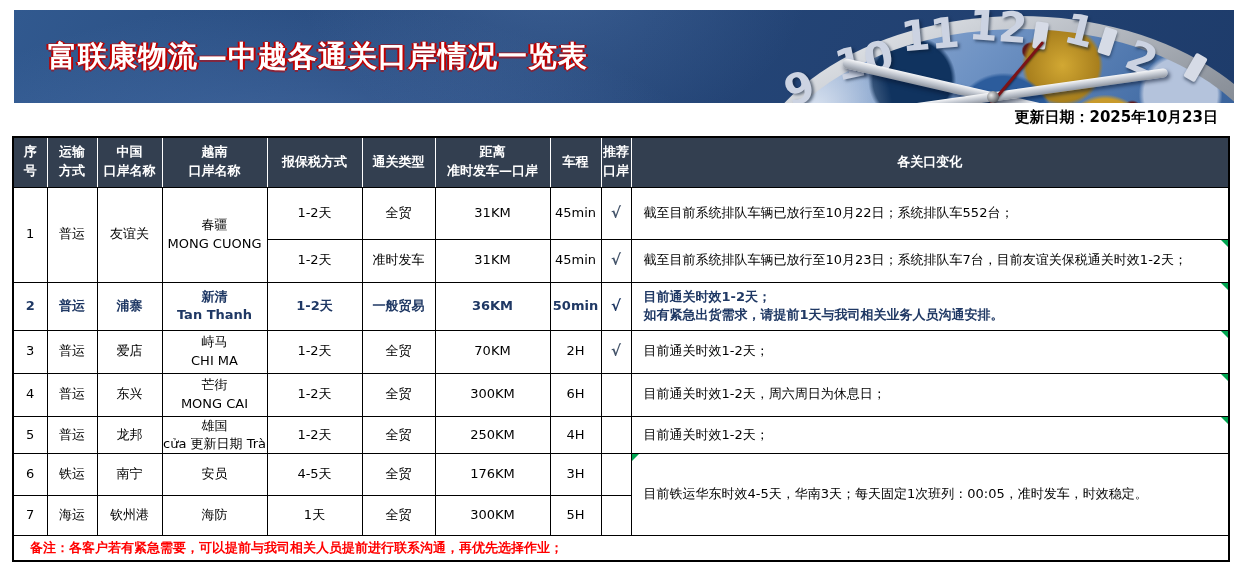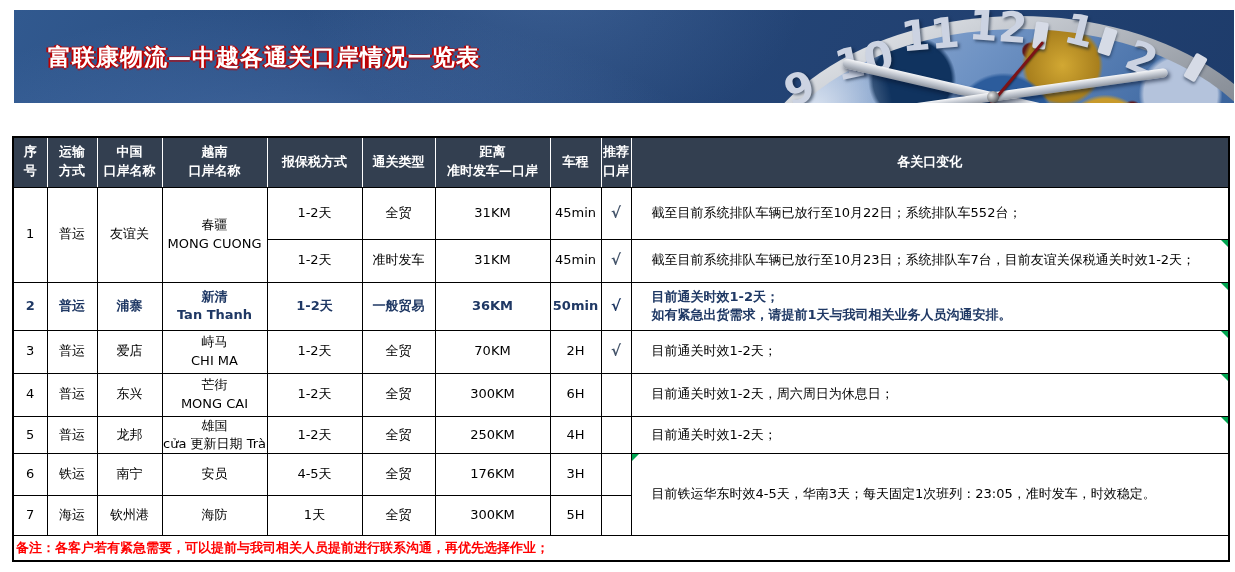--- a/index.html
+++ b/index.html
@@ -7,21 +7,21 @@
   .page { position:relative; width:1235px; height:572px; background:#fff; overflow:hidden; }
 
   
   .banner { position:absolute; left:14px; top:10px; right:1px; height:93px;
     background:linear-gradient(115deg,#31598f 0%,#27497c 35%,#1e3c6b 100%); overflow:hidden; }
   .banner::before { content:""; position:absolute; left:-120px; bottom:-150px; width:900px; height:260px;
     background:radial-gradient(ellipse at 45% 100%, rgba(130,165,215,.50) 0%, rgba(90,130,190,.25) 45%, transparent 68%); }
   .banner::after { content:""; position:absolute; left:260px; top:-40px; width:560px; height:200px;
     background:radial-gradient(ellipse at 50% 0%, rgba(110,150,205,.28) 0%, transparent 65%); }
   .banner-title { position:absolute; left:34px; top:50%; transform:translateY(-50%);
-    font-size:23px; font-weight:bold; color:#ffffff; letter-spacing:1px; z-index:5;
+    font-size:29px; font-weight:bold; color:#ffffff; letter-spacing:1px; z-index:5;
     text-shadow:-2px 0 0 #c00000, 2px 0 0 #c00000, 0 2px 0 rgba(192,0,0,.55), 0 -1px 0 rgba(192,0,0,.55);text-align:center; }
 
   
   .clock { position:absolute; right:0; top:0; width:505px; height:93px; overflow:hidden; }
   .clock-rim { position:absolute; left:8px; top:6px; width:565px; height:390px; border-radius:50%;
     background:linear-gradient(155deg,#fdfdfd 0%,#cfd3d9 18%,#8d939c 45%,#5c6169 75%); }
   .clock-face { position:absolute; left:22px; top:19px; width:537px; height:364px; border-radius:50%;
     background:
       radial-gradient(circle at 12% 22%, rgba(225,232,243,.9) 0%, rgba(225,232,243,0) 14%),
       radial-gradient(circle at 30% 14%, #10335f 0%, #10335f 8%, rgba(16,51,95,0) 9%),
@@ -49,34 +49,34 @@
   
   .update-date { position:absolute; top:108px; right:17px; font-size:15px; font-weight:bold; color:#000; }
 
   
   .tbl-wrap { position:absolute; left:12px; top:136px; width:1216px; }
   table { border-collapse:collapse; table-layout:fixed; width:1216px; border:2px solid #000; }
   th { background:#333F50; color:#fff; font-size:13px; font-weight:bold;
        border:1px solid #fff; border-bottom:1px solid #000; text-align:center; line-height:1.45; }
   td { border:1px solid #000; font-size:13px; color:#000; text-align:center; vertical-align:middle;
        line-height:1.4; overflow:hidden; }
-  td.note { text-align:left; padding:2px 20px; position:relative; }
+  td.note { text-align:left; padding:2px 12px; position:relative; }
   tr.hrow  { height:50px; }
   tr.r1a { height:52px; } tr.r1b { height:43px; }
   tr.r2  { height:48px; } tr.r3  { height:43px; }
   tr.r4  { height:43px; } tr.r5  { height:36px; }
   tr.r6  { height:42px; } tr.r7  { height:40px; }
   tr.frow { height:26px; }
   .navy, .navy td { color:#1F3864; font-weight:bold; }
   .check { color:#44546A; font-size:15px; font-weight:bold; }
   .mark-tr { position:absolute; top:0; right:0; width:0; height:0;
     border-top:7px solid #00A550; border-left:7px solid transparent; }
   .mark-tl { position:absolute; top:0; left:0; width:0; height:0;
     border-top:7px solid #00A550; border-right:7px solid transparent; }
-  .foot-note { color:#FF0000; font-weight:bold; text-align:left; padding-left:2px; font-size:13px; }
+  .foot-note { color:#FF0000; font-weight:bold; text-align:left; padding-left:16px; font-size:13px; }
   .two-line span { display:block; }
 </style>
 </head>
 <body>
 
 <div class="page">
 
   <div class="banner">
     <div class="banner-title">富联康物流—中越各通关口岸情况一览表</div>
     <div class="clock">
@@ -91,20 +91,21 @@
       <span class="clock-tick" style="left:305px; top:12px; transform:rotate(9deg);"></span>
       <span class="clock-tick" style="left:372px; top:18px; transform:rotate(18deg);"></span>
       <span class="clock-tick" style="left:460px; top:44px; transform:rotate(30deg);"></span>
       <div class="hand hand-a"></div>
       <div class="hand hand-b"></div>
       <div class="hand-red hand"></div>
       <div class="hand-cap"></div>
     </div>
   </div>
 
+  <div class="update-date">更新日期：2025年10月23日</div>
 
   <div class="tbl-wrap">
     <table>
       <colgroup>
         <col style="width:34px">
           <col style="width:50px">
           <col style="width:65px">
           <col style="width:105px">
         <col style="width:95px">
           <col style="width:73px">
@@ -243,21 +244,21 @@
         <tr class="r6">
           <td>6</td>
           <td>铁运</td>
           <td>南宁</td>
           <td>安员</td>
           <td>4-5天</td>
           <td>全贸</td>
           <td>176KM</td>
           <td>3H</td>
           <td class="check"></td>
-          <td class="note" rowspan="2"><span class="mark-tl"></span><span>目前铁运华东时效4-5天，华南3天；每天固定1次班列：23:05，准时发车，时效稳定。</span></td>
+          <td class="note" rowspan="2"><span class="mark-tl"></span><span>目前铁运华东时效4-5天，华南3天；每天固定1次班列：00:05，准时发车，时效稳定。</span></td>
         </tr>
 
         <tr class="r7">
           <td>7</td>
           <td>海运</td>
           <td>钦州港</td>
           <td>海防</td>
           <td>1天</td>
           <td>全贸</td>
           <td>300KM</td>

